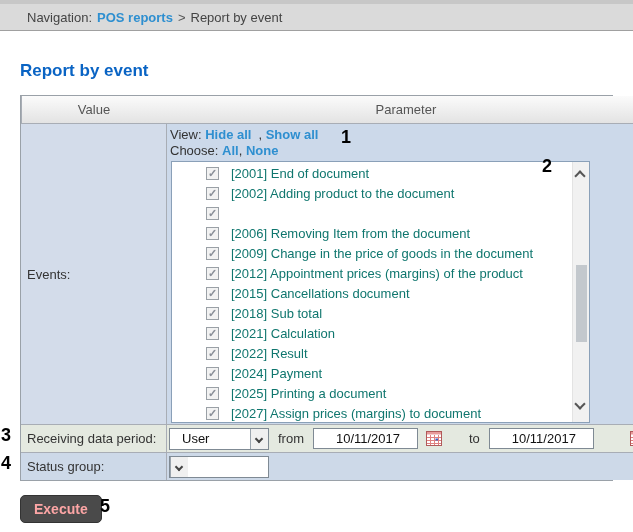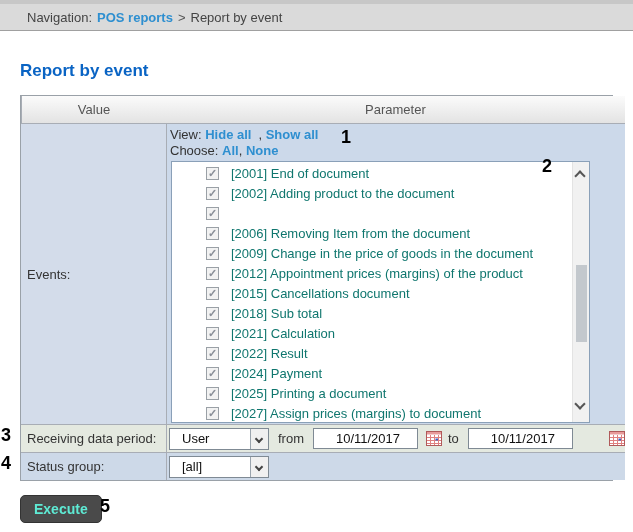--- a/index.html
+++ b/index.html
@@ -74,28 +74,28 @@
   .wsel .val { display: flex; align-items: center; padding-left: 12px; flex: 1; font-size: 13px; color: #111; }
   .wsel .btn { width: 18px; border-left: 1px solid #9aa4ad; background: #f0f0f0; position: relative; }
   .wsel .btn .sel-chev { position: absolute; left: 5px; top: 7px; width: 6px; height: 6px; border-right: 2px solid #444; border-bottom: 2px solid #444; transform: rotate(45deg); }
   .sel-user { width: 100px; }
   .sel-status { width: 100px; }
   .date-input {
     width: 105px; height: 21px; border: 1px solid #7f8a94; background: #fff;
     font-family: "Liberation Sans", sans-serif; font-size: 13px; color: #111; padding-left: 5px; text-align: center;
   }
   .lbl-from { margin-left: 9px; margin-right: 9px; }
-  .lbl-to { margin-left: 6px; margin-right: 9px; }
+  .lbl-to { margin-left: 27px; margin-right: 9px; }
   .cal-btn { margin-left: 8px; width: 16px; height: 15px; cursor: pointer; flex: none; display: inline-block; }
   .cal-btn.cal-2 { margin-left: 36px; }
 
   
   .execute-btn {
     position: absolute; left: 20px; top: 495px; height: 28px; padding: 0 13px;
-    background: #4a4a4a; color: #5eead4; font-weight: bold; font-size: 14px;
+    background: #4a4a4a; color: #fca5a5; font-weight: bold; font-size: 14px;
     border: 1px solid #333; border-radius: 5px; cursor: pointer;
     font-family: "Liberation Sans", sans-serif;
   }
 
   
   .callout { position: absolute; font-size: 18px; font-weight: bold; color: #000; line-height: 18px; }
   .c1 { left: 341px; top: 128px; }
   .c2 { left: 542px; top: 157px; }
   .c3 { left: 1px;   top: 426px; }
   .c4 { left: 1px;   top: 454px; }
@@ -261,21 +261,20 @@
               <line x1="12.5" y1="4" x2="12.5" y2="14"></line>
           </g>
           <rect x="9.5" y="7.5" width="2.5" height="2" fill="#3a5fc8"></rect>
         </svg>
       </span>
     </div>
 
     <div class="cell last pcell row-status">Status group:</div>
     <div class="cell last vcell row-status frow">
       <div class="wsel sel-status">
-        <span class="val">[all]</span>
         <span class="btn">
             <span class="sel-chev"></span>
           </span>
       </div>
     </div>
   </div>
 
   <button class="execute-btn">Execute</button>
 
   <div class="callout c1">1</div>

